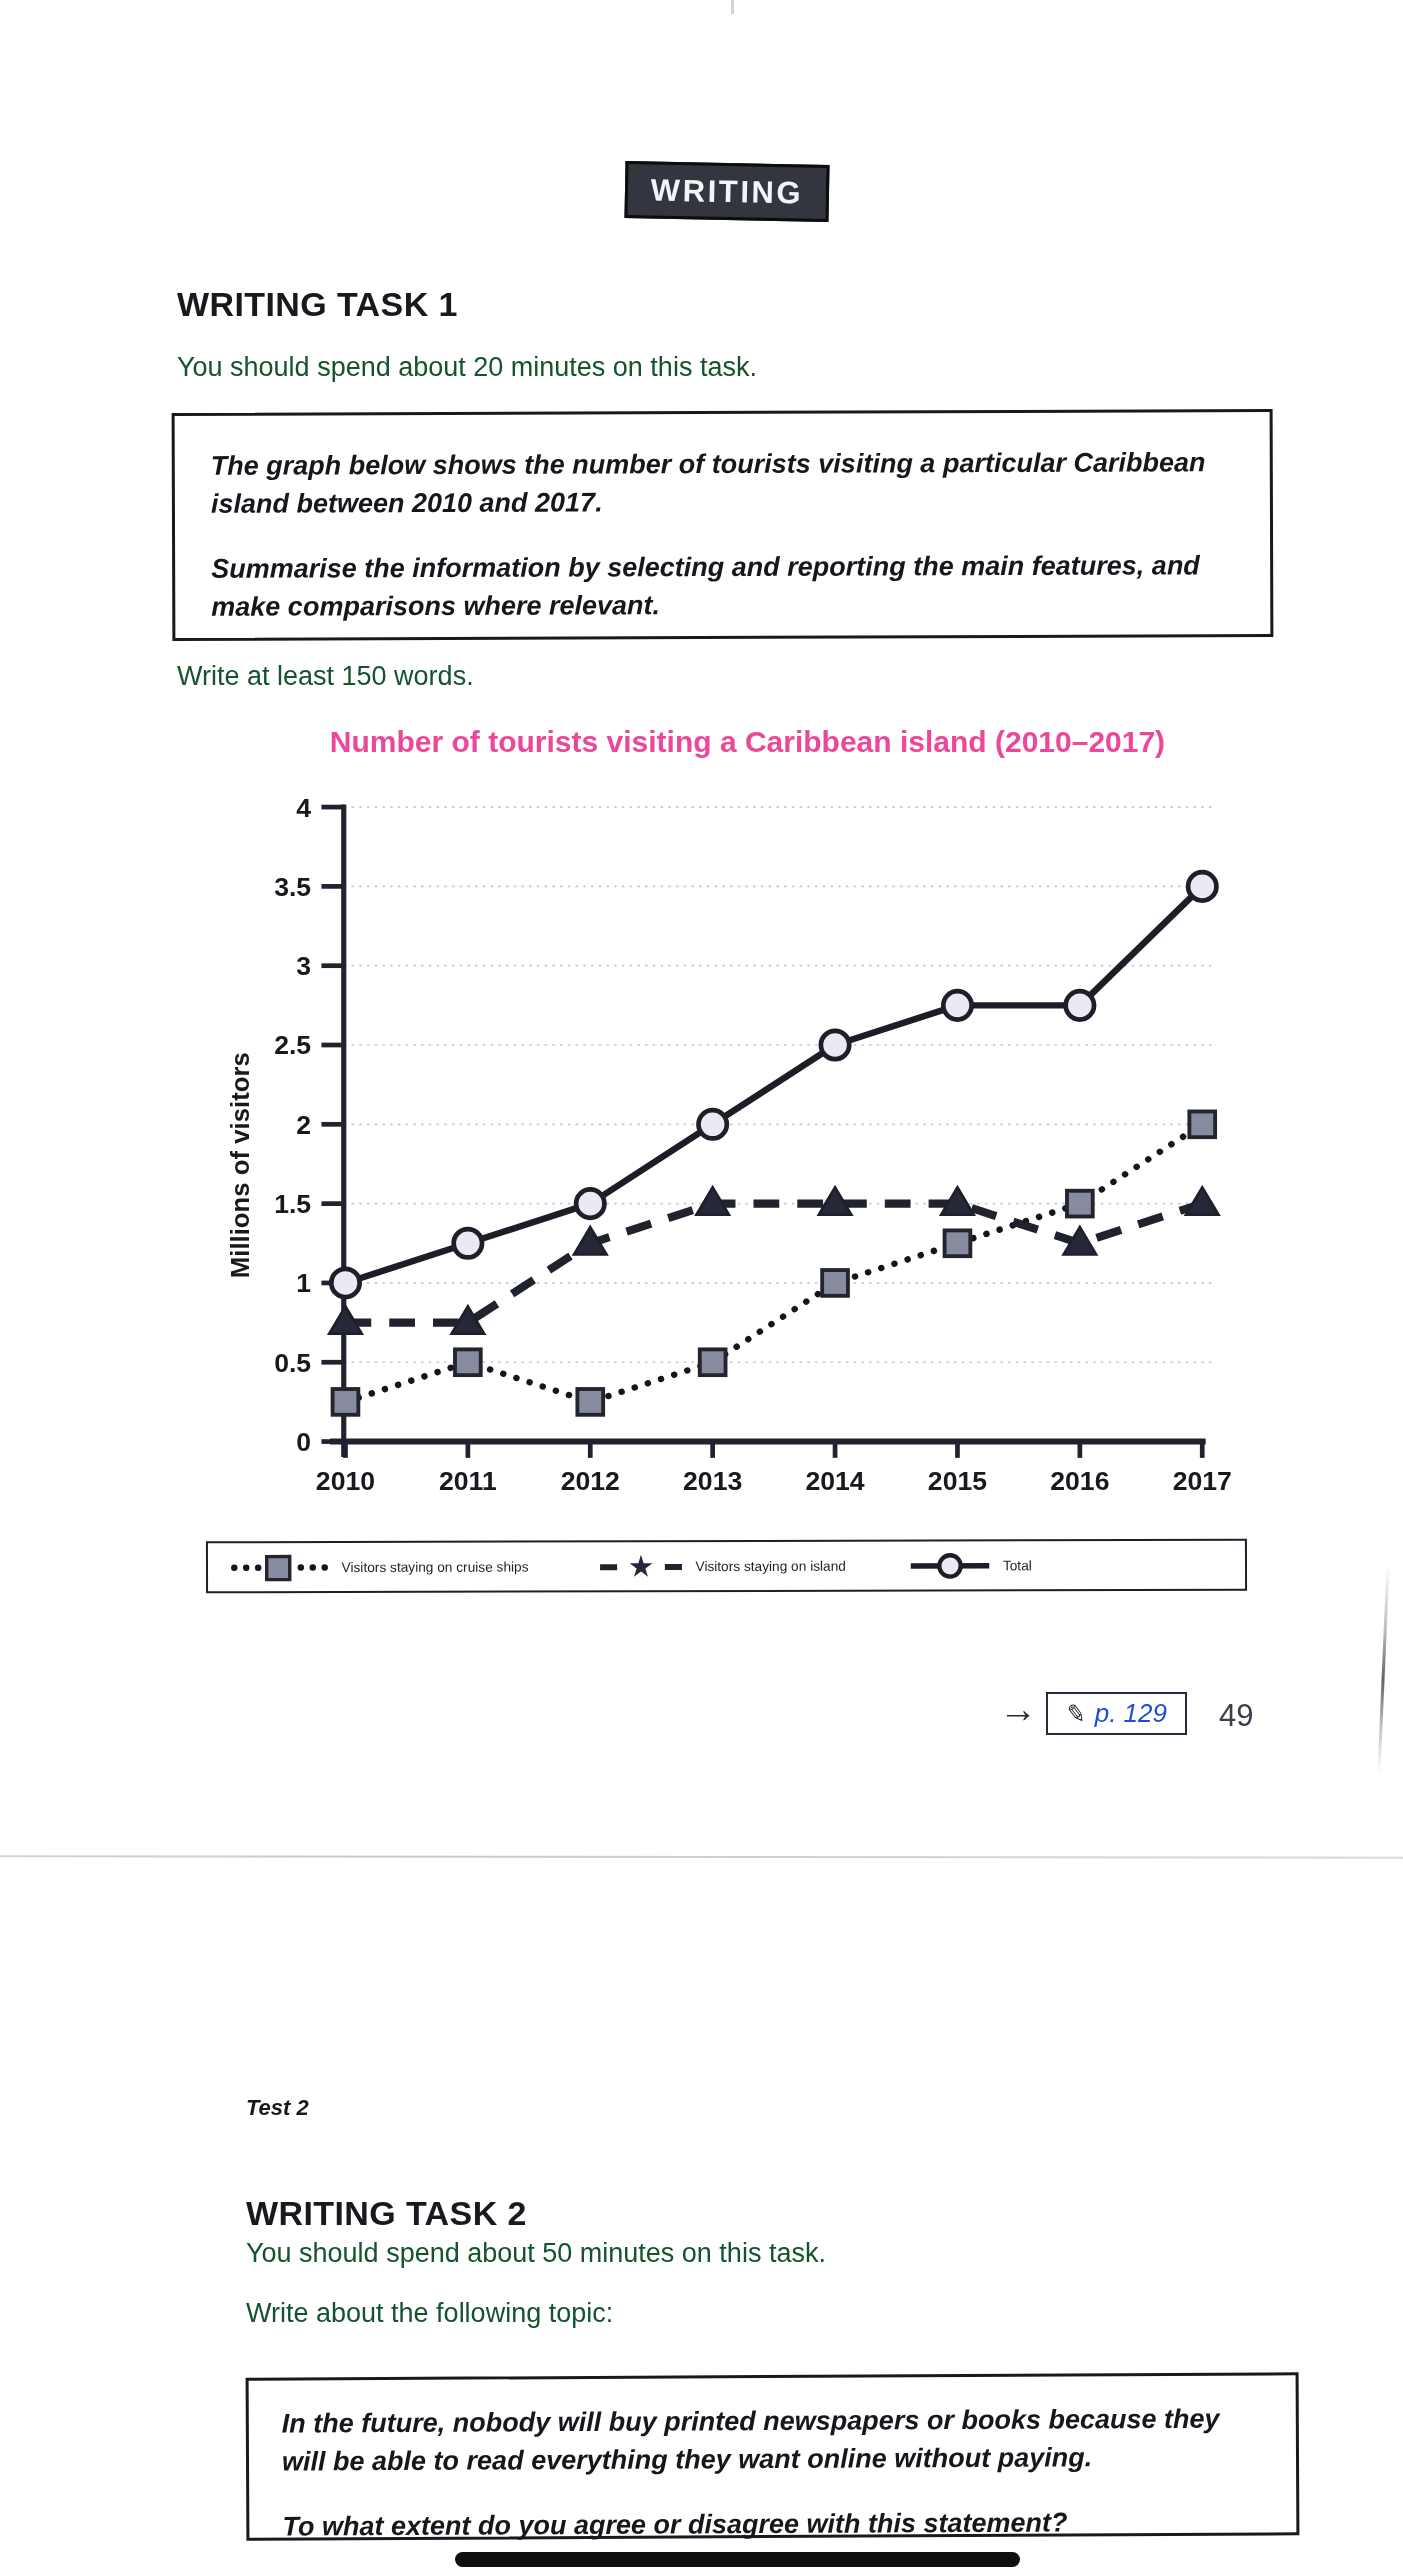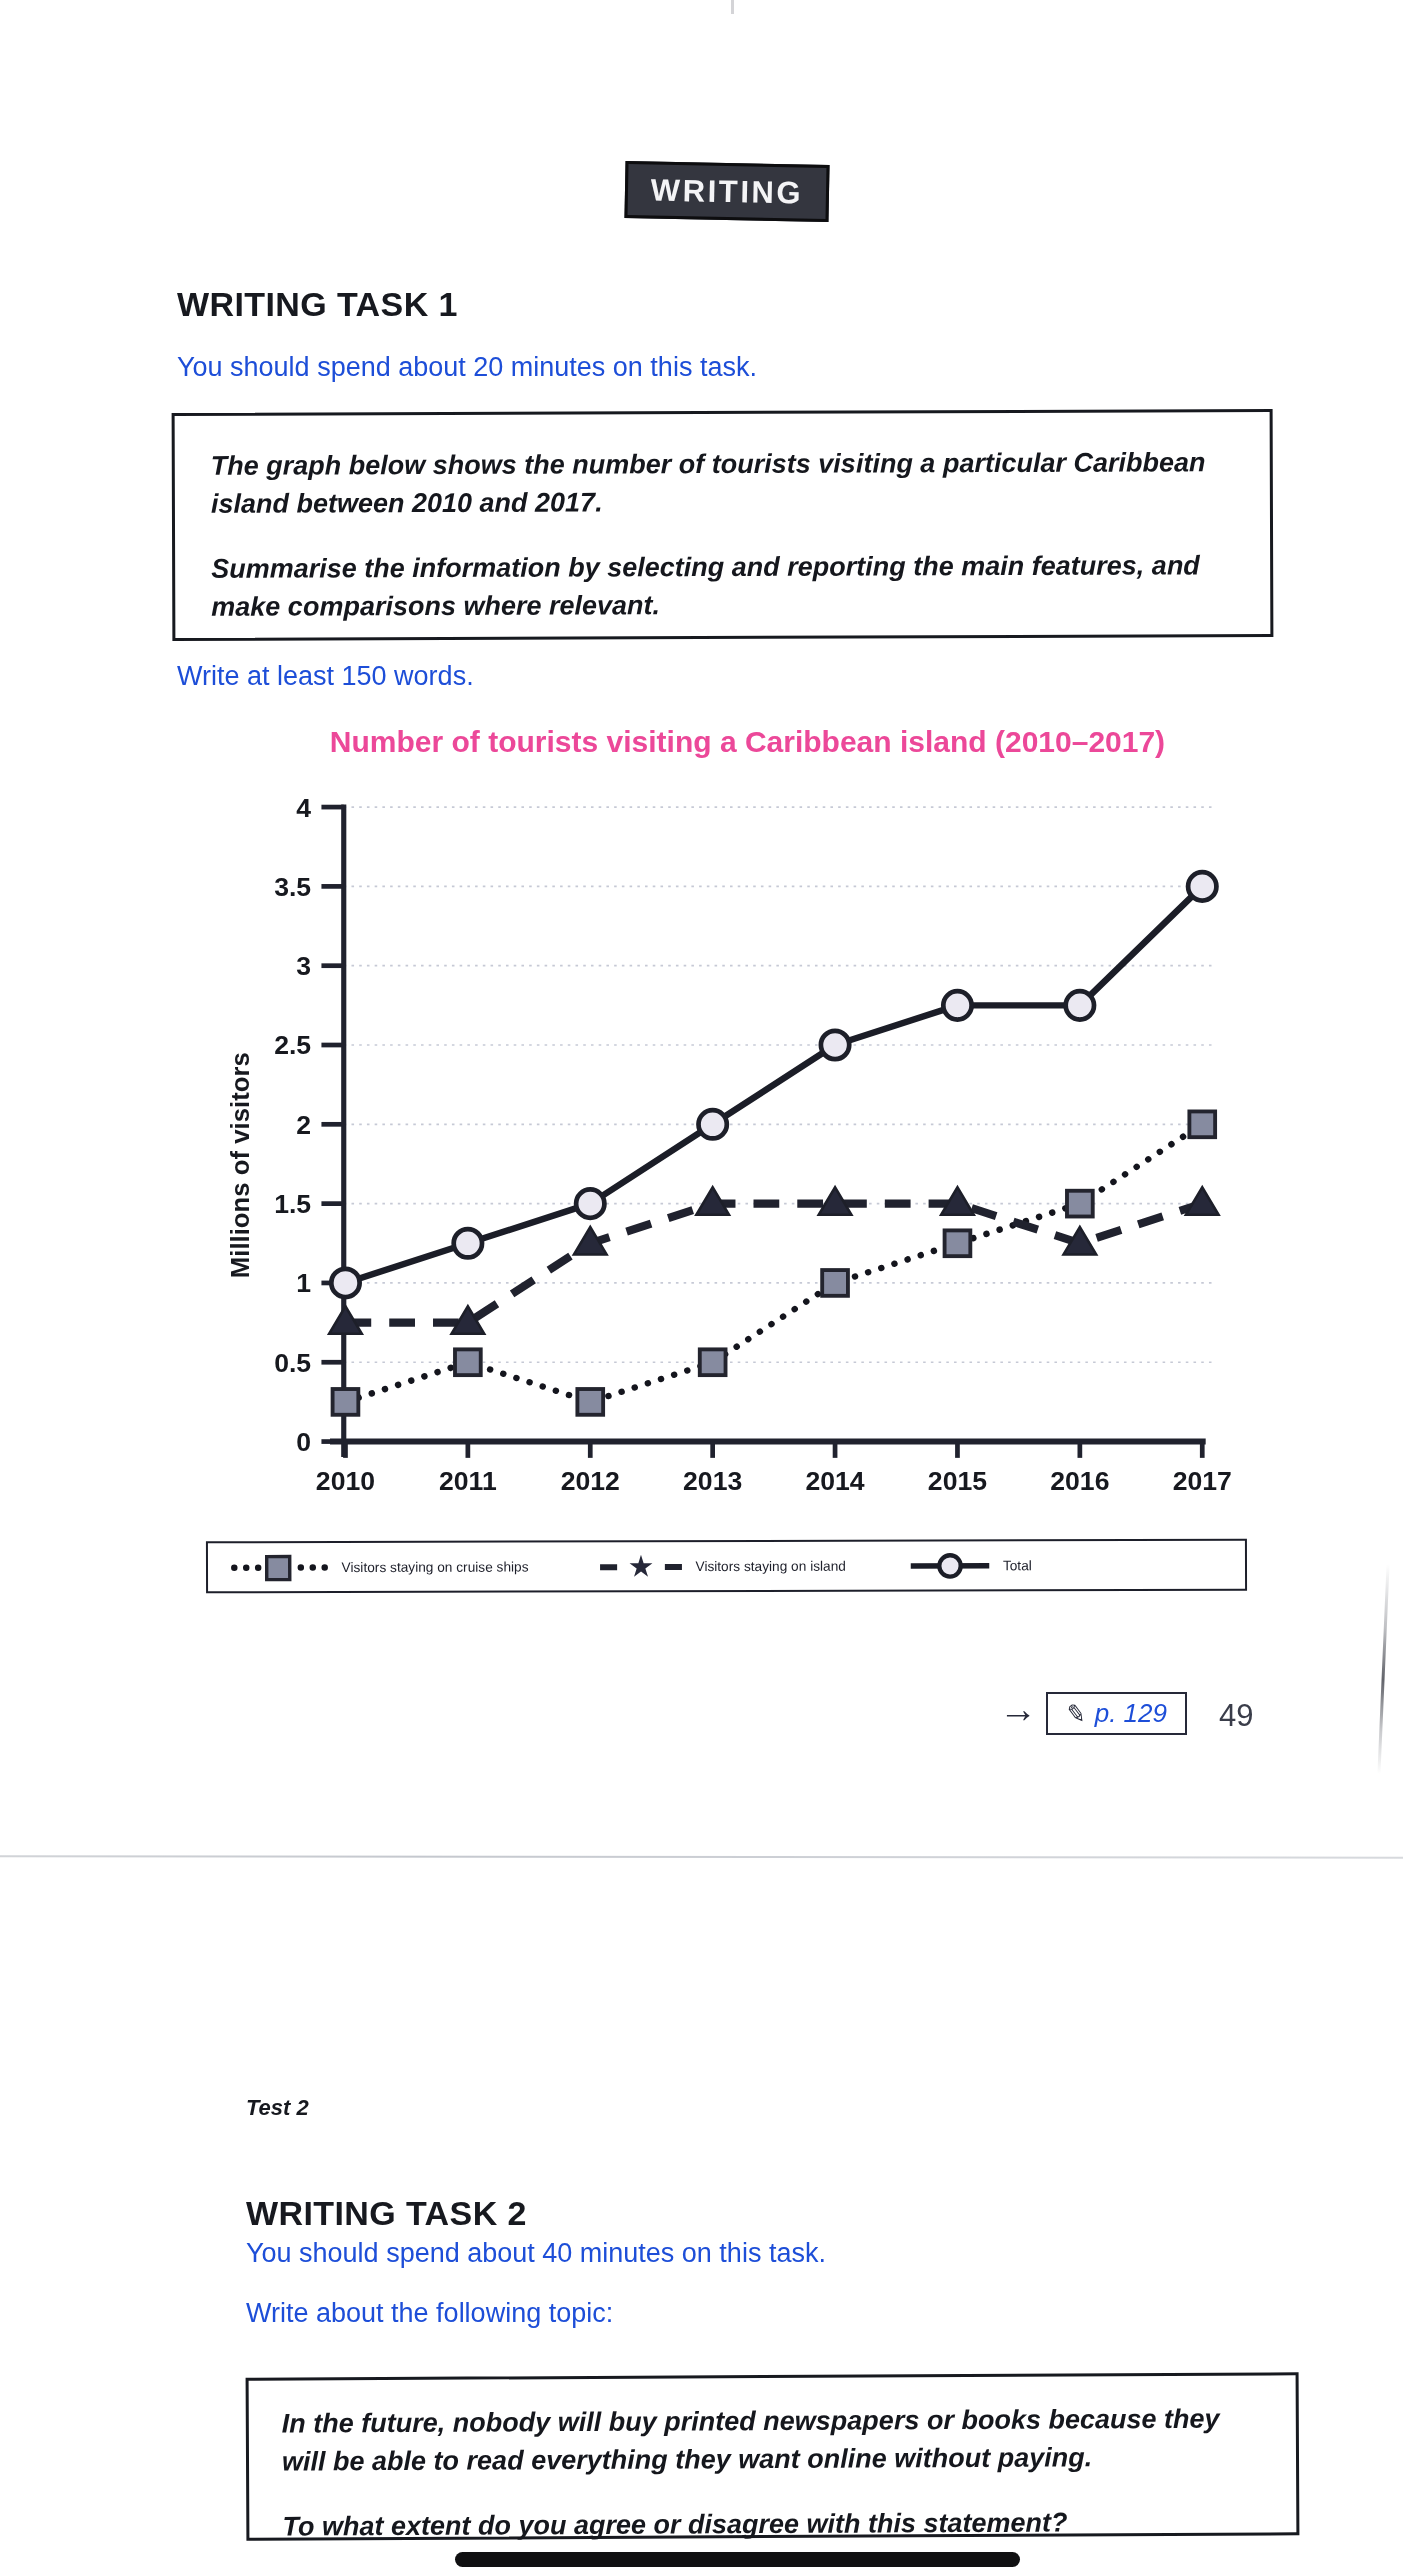--- a/index.html
+++ b/index.html
@@ -11,21 +11,21 @@
   
   .badge{
     left:625px;top:163px;width:204px;height:57px;
     background:#34363f;border:3.4px solid #0d0d0f;box-sizing:border-box;
     display:flex;align-items:center;justify-content:center;
     transform:rotate(1.1deg);
   }
   .badge span{color:#f4f4f6;font-size:31px;font-weight:bold;letter-spacing:2.6px;}
   
   .h-task{font-size:34px;font-weight:bold;letter-spacing:0.4px;color:#17191f;}
-  .note{font-size:27px;color:#1d4ed8;}
+  .note{font-size:27px;color:#14532d;}
   .italic-label{font-size:22px;font-style:italic;font-weight:600;color:#17191f;}
   
   .prompt-box{
     border:3px solid #17191f;box-sizing:border-box;background:#fff;
   }
   .prompt-box .inner{padding:31px 34px 26px 36px;}
   .prompt-box p{
     margin:0 0 26px 0;font-size:27px;line-height:1.42;
     font-weight:bold;font-style:italic;color:#15171d;
   }
@@ -197,21 +197,21 @@
 
 <div class="abs arrow">→</div>
 <div class="abs pageref-box">
   <span class="pencil">✎</span>
   <span class="ref">p. 129</span>
 </div>
 <div class="abs pagenum">49</div>
 
 <div class="abs italic-label" style="left:246px;top:2095px;">Test 2</div>
 <div class="abs h-task" style="left:246px;top:2167px;margin-top:27px;">WRITING TASK 2</div>
-<div class="abs note" style="left:246px;top:2238px;">You should spend about 40 minutes on this task.</div>
+<div class="abs note" style="left:246px;top:2238px;">You should spend about 50 minutes on this task.</div>
 <div class="abs note" style="left:246px;top:2298px;">Write about the following topic:</div>
 
 <div class="abs prompt-box" style="left:246px;top:2375px;width:1053px;height:163px;transform:rotate(-.3deg);">
   <div class="inner" style="padding:24px 29px 20.6px 33px;">
     <p>In the future, nobody will buy printed newspapers or books because they will be able to read everything they want online without paying.</p>
     <p>To what extent do you agree or disagree with this statement?</p>
   </div>
 </div>
 
 <div class="abs bottom-bar"></div>

